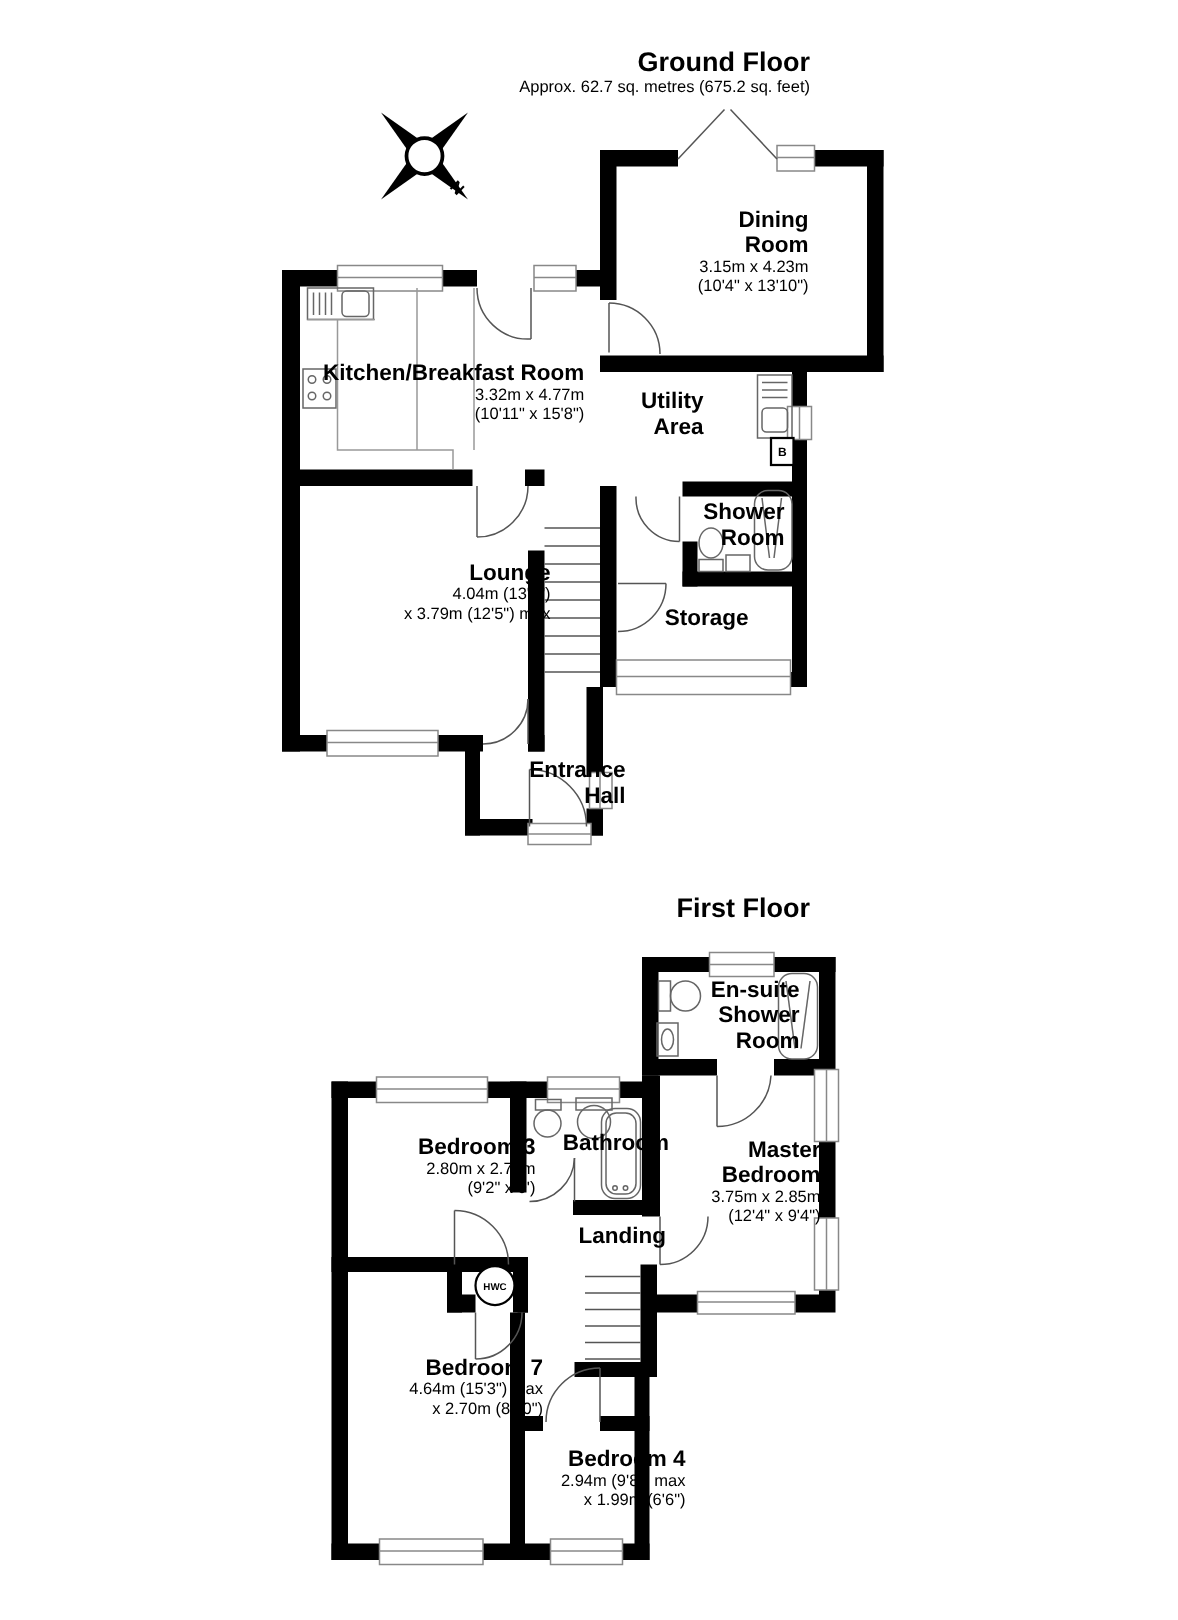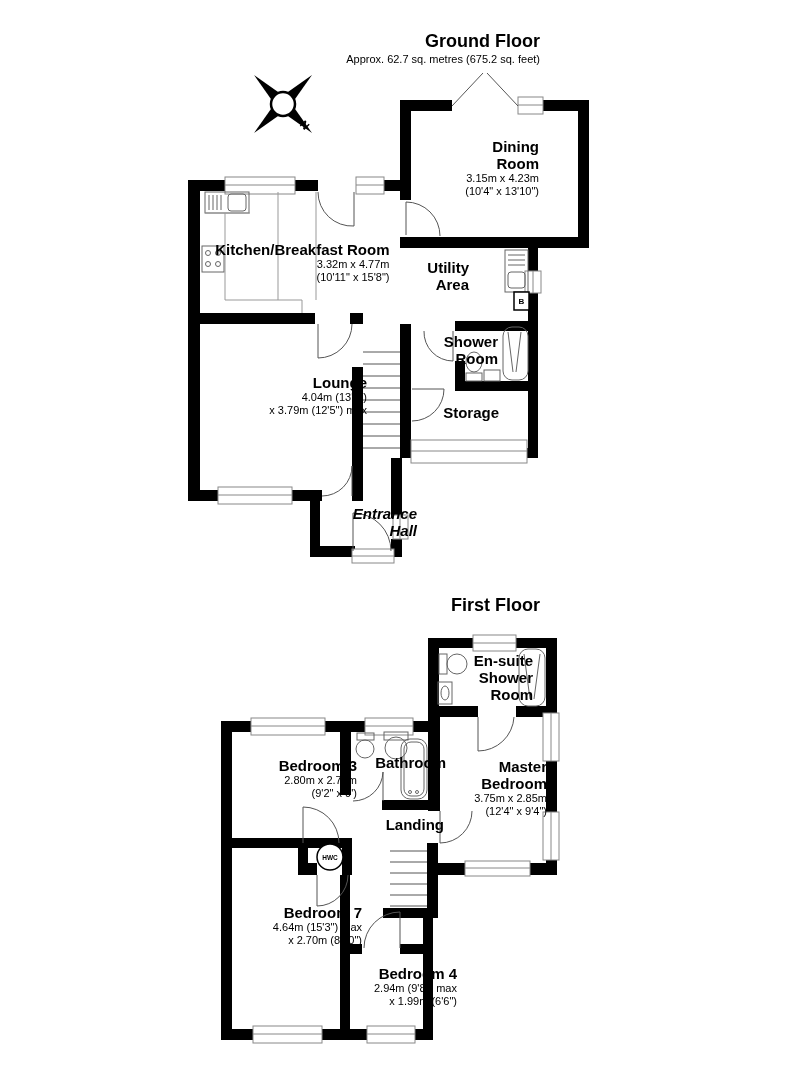--- a/index.html
+++ b/index.html
@@ -285,35 +285,35 @@
   <div class="lbl" style="left:302px;top:262px;width:175px;">
     <div class="nm">Kitchen/Breakfast Room</div>
     <div class="dm">3.32m x 4.77m</div>
     <div class="dm">(10'11" x 15'8")</div>
   </div>
 
   <div class="lbl" style="left:438px;top:276px;width:62px;">
     <div class="nm">Utility Area</div>
   </div>
 
-  <div class="lbl" style="left:460px;top:350px;width:76px;">
+  <div class="lbl" style="left:485px;top:350px;width:76px;">
     <div class="nm">Shower Room</div>
   </div>
 
   <div class="lbl" style="left:444px;top:412px;width:110px;">
     <div class="nm">Storage</div>
   </div>
 
   <div class="lbl" style="left:277px;top:395px;width:180px;">
     <div class="nm">Lounge</div>
     <div class="dm">4.04m (13'3")</div>
     <div class="dm">x 3.79m (12'5") max</div>
   </div>
 
-  <div class="lbl" style="left:371px;top:522px;width:92px;font-style:italic;">
+  <div class="lbl" style="left:371px;top:522px;width:92px;">
     <div class="nm">Entrance Hall</div>
   </div>
 
   <div class="lbl title" style="left:390px;top:605px;width:300px;">First Floor</div>
 
   <div class="lbl" style="left:492px;top:677px;width:82px;">
     <div class="nm">En-suite Shower Room</div>
   </div>
 
   <div class="lbl" style="left:287px;top:778px;width:140px;">

